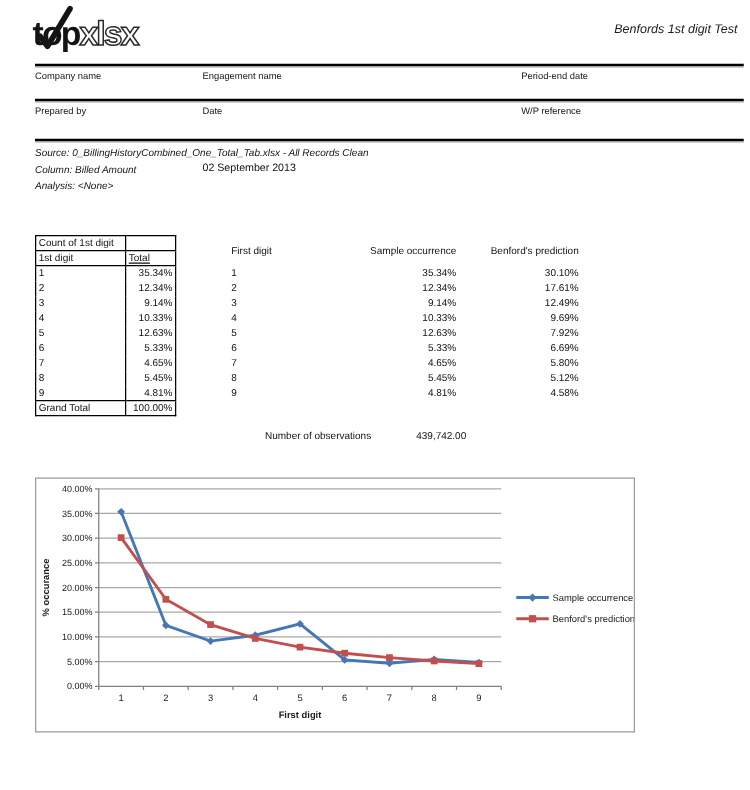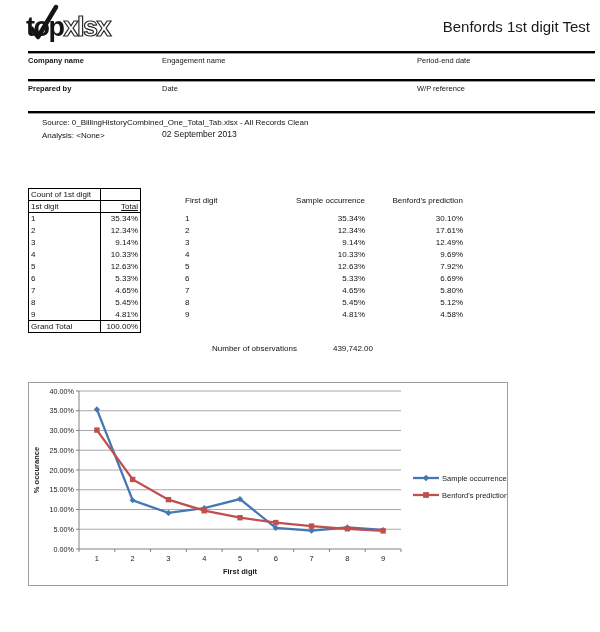--- a/index.html
+++ b/index.html
@@ -6,46 +6,46 @@
   html,body { width:600px; height:632px; background:#fff; font-family:"Liberation Sans", sans-serif; color:#111; }
   .page { position:relative; width:600px; height:632px; background:#fff; overflow:hidden; }
 
   
   .logo { position:absolute; left:26px; top:12px; height:36px; font-weight:bold; font-size:27px; letter-spacing:-1.5px; color:#161616; white-space:nowrap; }
   .logo .solid { font-weight:800; color:#141414; }
   .logo-o { position:relative; display:inline-block; font-weight:800; color:#141414; }
   .logo-o svg { position:absolute; left:-5px; top:-7px; overflow:visible; }
   .logo .outline { color:#ffffff; -webkit-text-stroke:1.2px #2b2b2b; text-stroke:1.2px #2b2b2b; font-weight:bold; }
 
-  .report-title { position:absolute; right:10px; top:18px; font-size:15px; color:#1a1a1a; }
+  .report-title { position:absolute; right:10px; top:18px; font-size:10px; color:#1a1a1a;font-style:italic; }
 
   
   .rule { position:absolute; left:28px; width:567px; height:2px; border-top:2px solid #000; border-bottom:1px solid #9a9a9a; }
   .rule-1 { top:51px; }
   .rule-2 { top:79px; }
   .rule-3 { top:111px; }
 
   .meta-row { position:absolute; left:28px; width:567px; font-size:7.5px; color:#161616; }
   .meta-row-1 { top:56px; }
   .meta-row-2 { top:84px; }
   .meta-cell { position:absolute; top:0; white-space:nowrap; }
-  .mc-0 { left:0;font-weight:bold; }
+  .mc-0 { left:0; }
   .mc-1 { left:134px; }
   .mc-2 { left:389px; }
   .date-value { position:absolute; left:162px; top:98px; font-size:8.5px; color:#111;margin-top:31px; }
 
-  .source-block { position:absolute; left:42px; top:116px; font-size:8px; color:#131313; line-height:13px; white-space:nowrap; }
+  .source-block { position:absolute; left:28px; top:116px; font-size:8px; font-style:italic; color:#131313; line-height:13px; white-space:nowrap; }
 
   
   table.pivot { position:absolute; left:28px; top:188px; border-collapse:collapse; border:1px solid #000; font-size:8px; table-layout:fixed; }
   table.pivot td { height:12px; line-height:11px; padding:0 2px; overflow:hidden; white-space:nowrap; }
   table.pivot td.c0 { width:72px; border-right:1px solid #000; }
   table.pivot td.c1 { width:40px; text-align:right; }
   table.pivot tr.title-row td, table.pivot tr.hdr-row td { border-bottom:1px solid #000; }
-  table.pivot tr.hdr-row td.c1 { text-align:right;text-decoration:underline; }
+  table.pivot tr.hdr-row td.c1 { text-align:left;text-decoration:underline; }
   table.pivot tr.foot-row td { border-top:1px solid #000; }
 
   
   table.cmp { position:absolute; left:185px; top:196px; border-collapse:collapse; font-size:8px; table-layout:fixed; }
   table.cmp td { height:12px; line-height:11px; padding:0; white-space:nowrap; }
   table.cmp tr.cmp-head td { height:16px; vertical-align:top; line-height:10px; }
   table.cmp td.k0 { width:100px; text-align:left; }
   table.cmp td.k1 { width:80px; text-align:right; }
   table.cmp td.k2 { width:98px; text-align:right; }
 
@@ -79,20 +79,21 @@
   <div class="meta-row meta-row-2">
     <span class="meta-cell mc-0">Prepared by</span>
     <span class="meta-cell mc-1">Date</span>
     <span class="meta-cell mc-2">W/P reference</span>
   </div>
   <div class="date-value">02 September 2013</div>
   <div class="rule rule-3"></div>
 
   <div class="source-block">
     <div>Source: 0_BillingHistoryCombined_One_Total_Tab.xlsx - All Records Clean</div>
+    <div>Column: Billed Amount</div>
     <div>Analysis: &lt;None&gt;</div>
   </div>
 
   <table class="pivot">
     <tbody>
         <tr class="title-row">
           <td class="c0">Count of 1st digit</td>
           <td class="c1"></td>
         </tr>
         <tr class="hdr-row">

